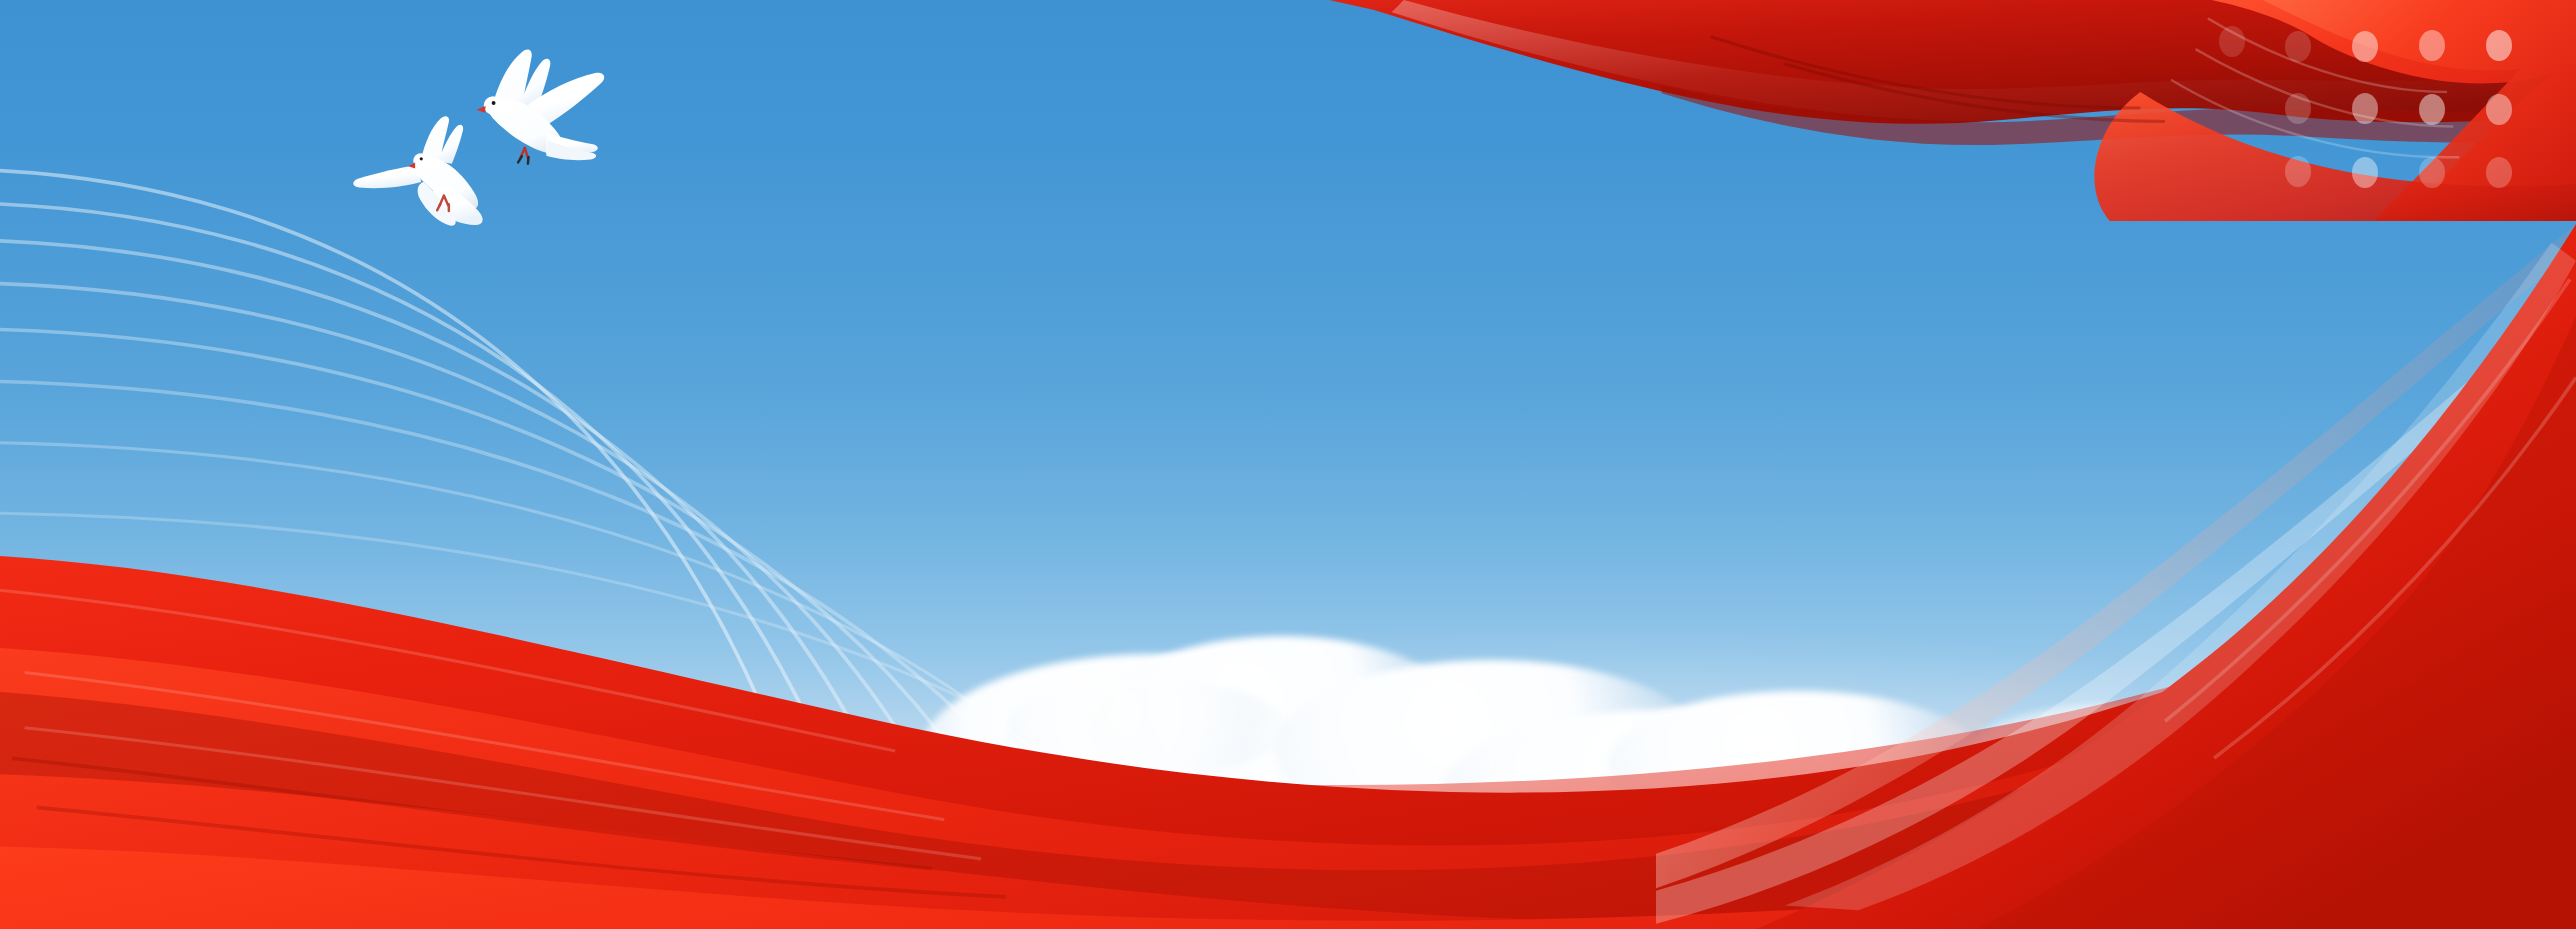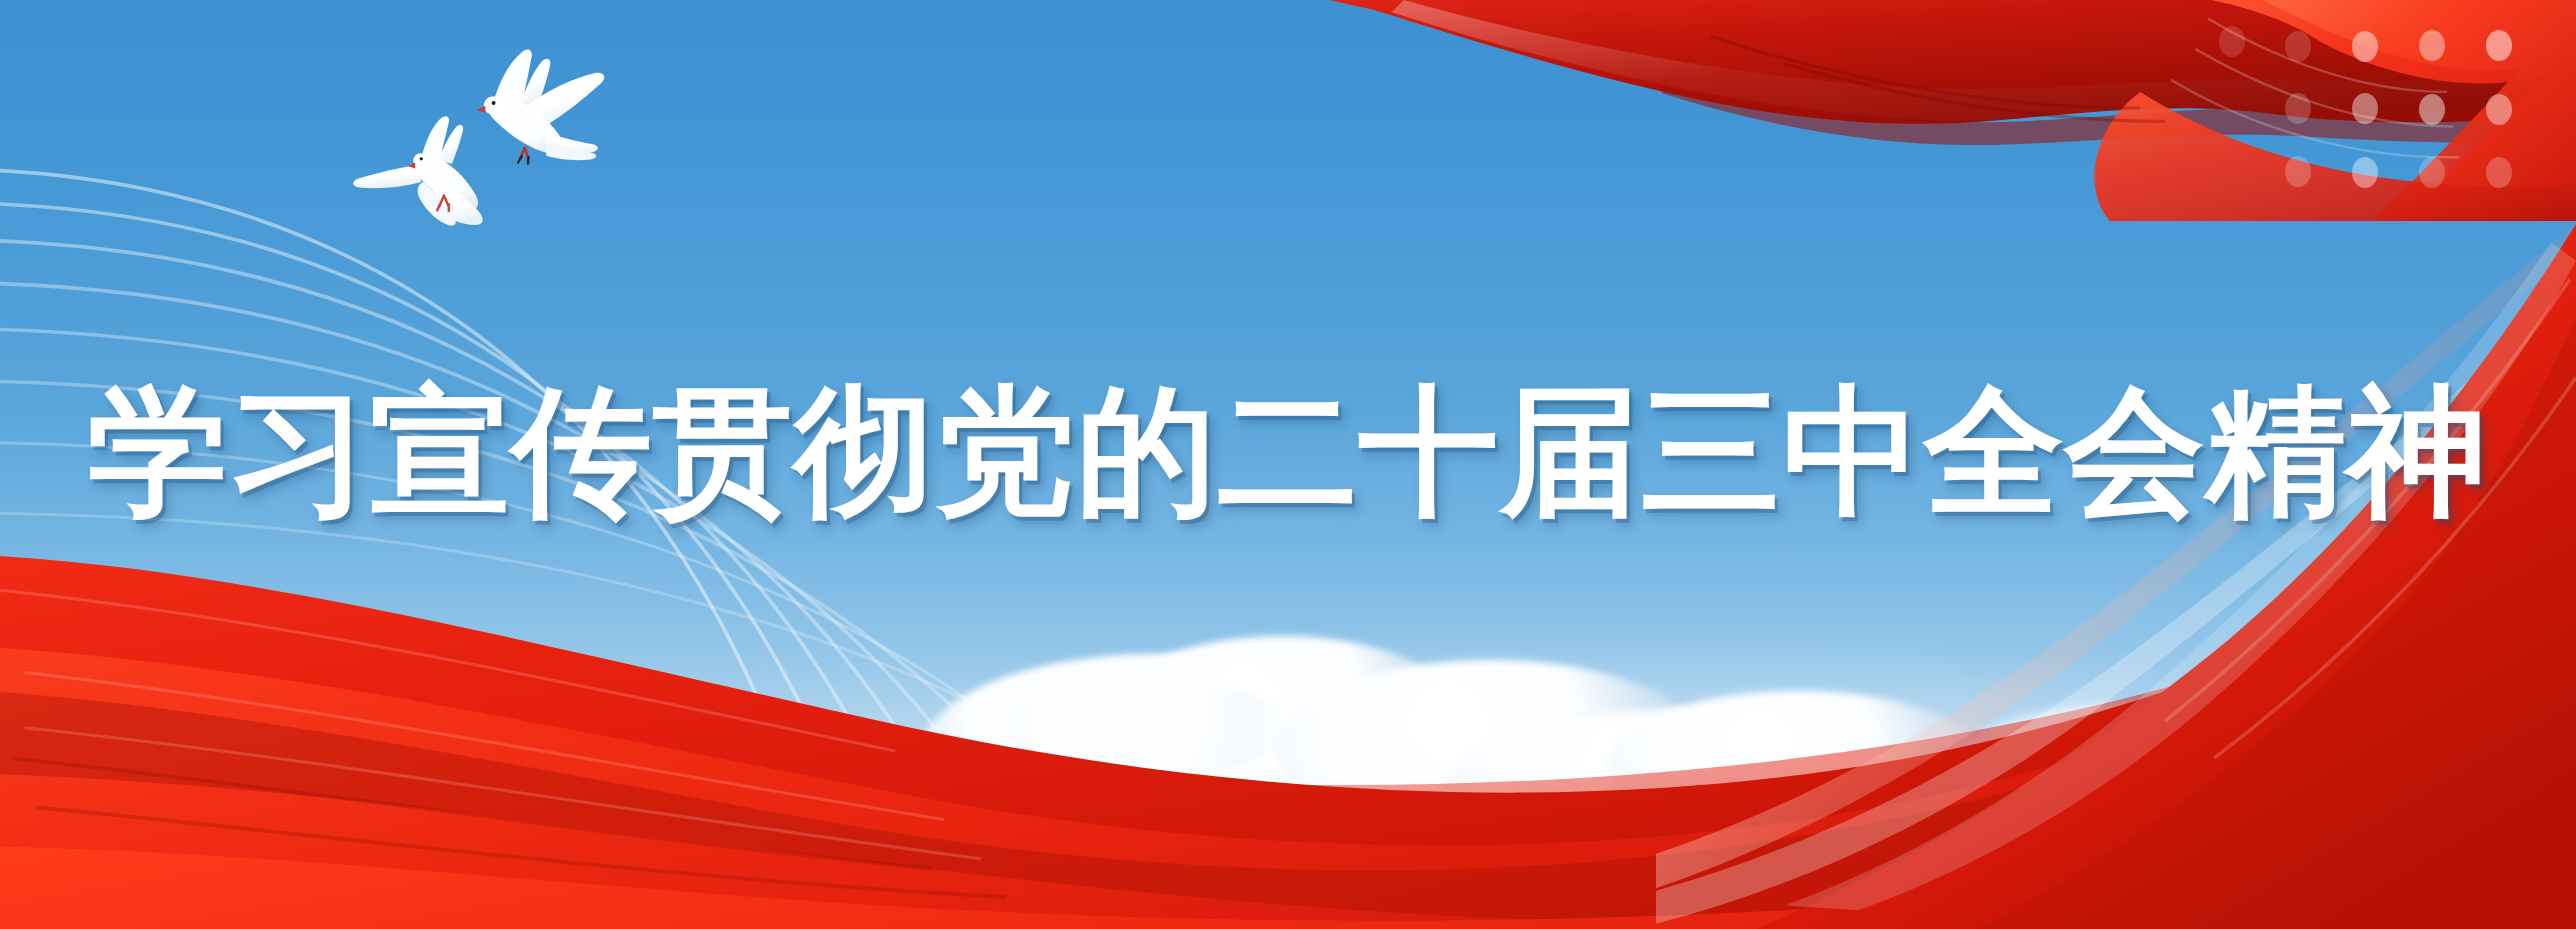--- a/index.html
+++ b/index.html
@@ -425,18 +425,15 @@
              C760,1030 1000,850 1190,650 C1320,512 1420,330 1500,150 Z" fill="#b91305" opacity="0.40"></path>
 
     <path d="M1460,30 C1280,290 1040,560 780,780 C600,930 400,1040 210,1110
              L330,1118 C530,1046 730,930 900,782 C1150,566 1370,300 1500,60 Z" fill="rgba(255,255,255,0.18)"></path>
     <g stroke="rgba(255,255,255,0.18)" fill="none" stroke-width="6">
       <path d="M1490,90 C1320,340 1090,600 830,810"></path>
       <path d="M1500,250 C1350,470 1150,690 910,870"></path>
     </g>
   </svg>
 
-  <div class="title-wrap">
-    <div class="title">学习宣传贯彻党的二十届三中全会精神</div>
-  </div>
 
 </div>
 
 
 </body></html>

